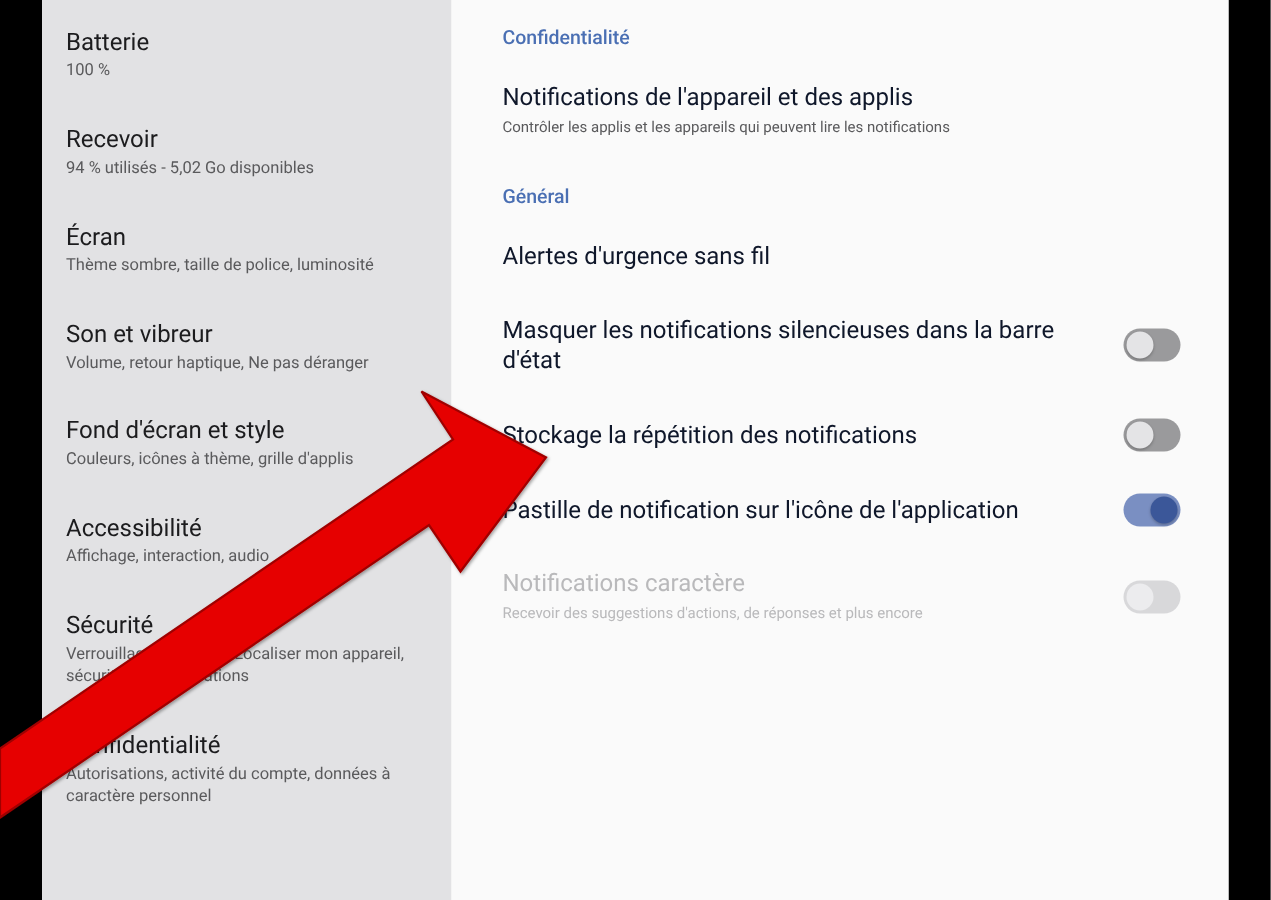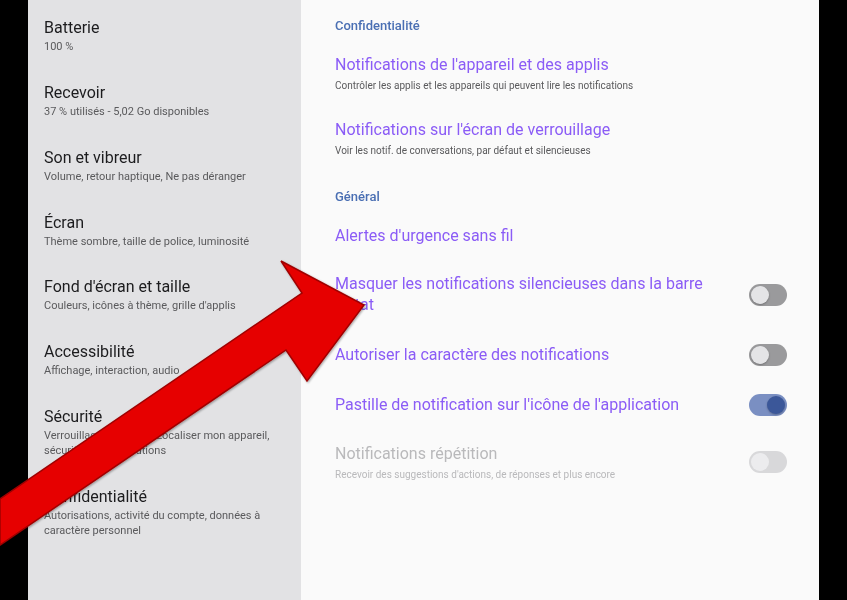--- a/index.html
+++ b/index.html
@@ -27,21 +27,21 @@
       flex: 1; background: #fafafa; height: 100%; overflow-y: auto; padding: 0 32px 20px 34px;
     }
     .section-header {
       font-size: 13px; color: #4a6fb3; font-weight: 500; padding: 18px 0 8px 0;
     }
     .row {
       padding: 14px 0 14px 0; display: flex; align-items: center; justify-content: space-between;
     }
     .row-text { flex: 1; padding-right: 16px; }
     .row .title {
-      font-size: 16px; color: #8b5cf6; font-weight: 400; line-height: 1.3;
+      font-size: 16px; color: #0f172a; font-weight: 400; line-height: 1.3;
     }
     .row .subtitle {
       font-size: 10px; color: #5a5a5c; margin-top: 3px; line-height: 1.3;
     }
     .row.disabled .title, .row.disabled .subtitle { color: #b9b9bb; }
     .toggle {
       width: 38px; height: 22px; border-radius: 11px; position: relative; flex-shrink: 0;
     }
     .toggle .knob {
       width: 18px; height: 18px; border-radius: 50%; position: absolute; top: 2px;
@@ -63,32 +63,32 @@
 <div class="device">
   <div class="screen">
 
     <div class="sidebar">
       <div class="sidebar-item">
         <div class="title">Batterie</div>
         <div class="subtitle">100 %</div>
       </div>
       <div class="sidebar-item">
         <div class="title">Recevoir</div>
-        <div class="subtitle">37 % utilisés - 5,02 Go disponibles</div>
+        <div class="subtitle">94 % utilisés - 5,02 Go disponibles</div>
+      </div>
+      <div class="sidebar-item">
+        <div class="title">Écran</div>
+        <div class="subtitle">Thème sombre, taille de police, luminosité</div>
       </div>
       <div class="sidebar-item">
         <div class="title">Son et vibreur</div>
         <div class="subtitle">Volume, retour haptique, Ne pas déranger</div>
       </div>
       <div class="sidebar-item">
-        <div class="title">Écran</div>
-        <div class="subtitle">Thème sombre, taille de police, luminosité</div>
-      </div>
-      <div class="sidebar-item">
-        <div class="title">Fond d'écran et taille</div>
+        <div class="title">Fond d'écran et style</div>
         <div class="subtitle">Couleurs, icônes à thème, grille d'applis</div>
       </div>
       <div class="sidebar-item">
         <div class="title">Accessibilité</div>
         <div class="subtitle">Affichage, interaction, audio</div>
       </div>
       <div class="sidebar-item">
         <div class="title">Sécurité</div>
         <div class="subtitle">Verrouillage de l'écran, Localiser mon appareil, sécurité des applications</div>
       </div>
@@ -101,26 +101,20 @@
     <div class="main">
       <div class="section-header">Confidentialité</div>
 
       <div class="row">
         <div class="row-text">
           <div class="title">Notifications de l'appareil et des applis</div>
           <div class="subtitle">Contrôler les applis et les appareils qui peuvent lire les notifications</div>
         </div>
       </div>
 
-      <div class="row">
-        <div class="row-text">
-          <div class="title">Notifications sur l'écran de verrouillage</div>
-          <div class="subtitle">Voir les notif. de conversations, par défaut et silencieuses</div>
-        </div>
-      </div>
 
       <div class="section-header">Général</div>
 
 
       <div class="row">
         <div class="row-text">
           <div class="title">Alertes d'urgence sans fil</div>
         </div>
       </div>
 
@@ -128,39 +122,39 @@
         <div class="row-text">
           <div class="title">Masquer les notifications silencieuses dans la barre d'état</div>
         </div>
         <div class="toggle off">
             <div class="knob"></div>
           </div>
       </div>
 
       <div class="row">
         <div class="row-text">
-          <div class="title">Autoriser la caractère des notifications</div>
+          <div class="title">Stockage la répétition des notifications</div>
         </div>
         <div class="toggle off">
             <div class="knob"></div>
           </div>
       </div>
 
       <div class="row">
         <div class="row-text">
           <div class="title">Pastille de notification sur l'icône de l'application</div>
         </div>
         <div class="toggle on">
             <div class="knob"></div>
           </div>
       </div>
 
       <div class="row disabled">
         <div class="row-text">
-          <div class="title">Notifications répétition</div>
+          <div class="title">Notifications caractère</div>
           <div class="subtitle">Recevoir des suggestions d'actions, de réponses et plus encore</div>
         </div>
         <div class="toggle disabled">
             <div class="knob"></div>
           </div>
       </div>
     </div>
 
   </div>
 

